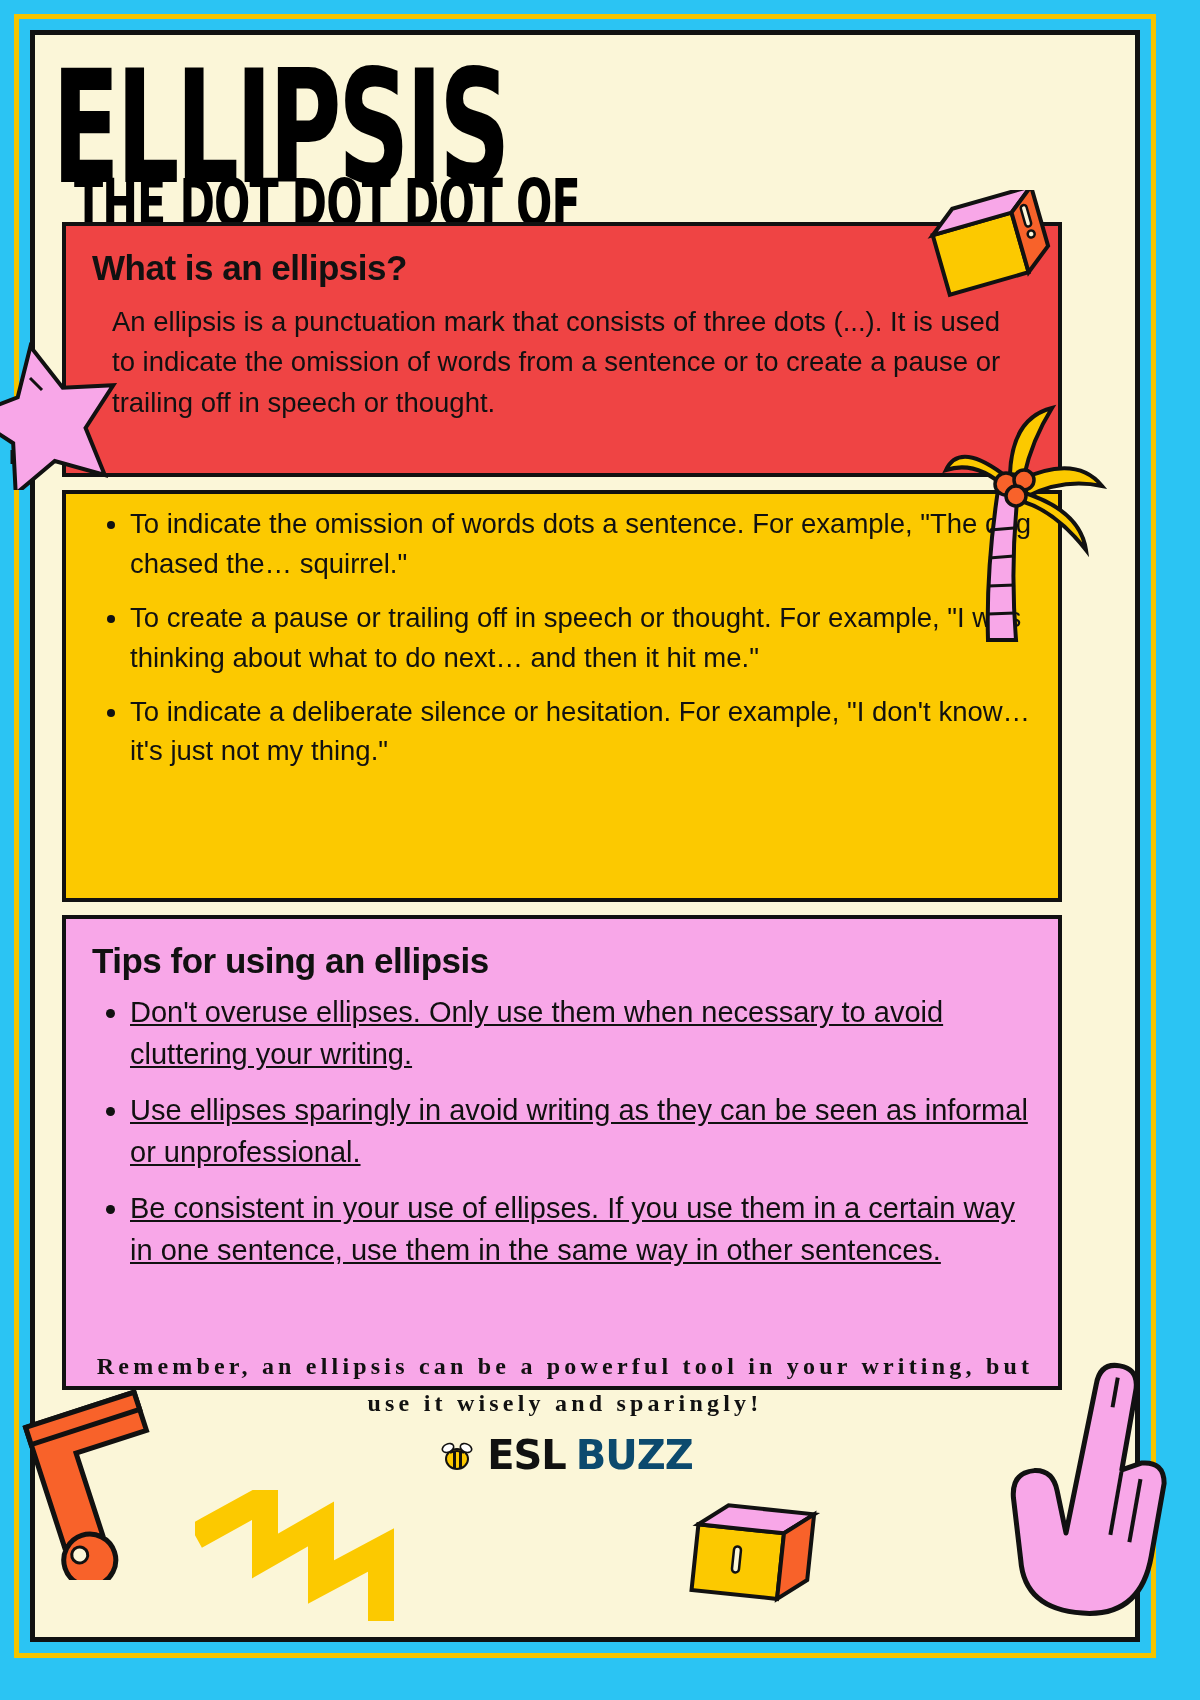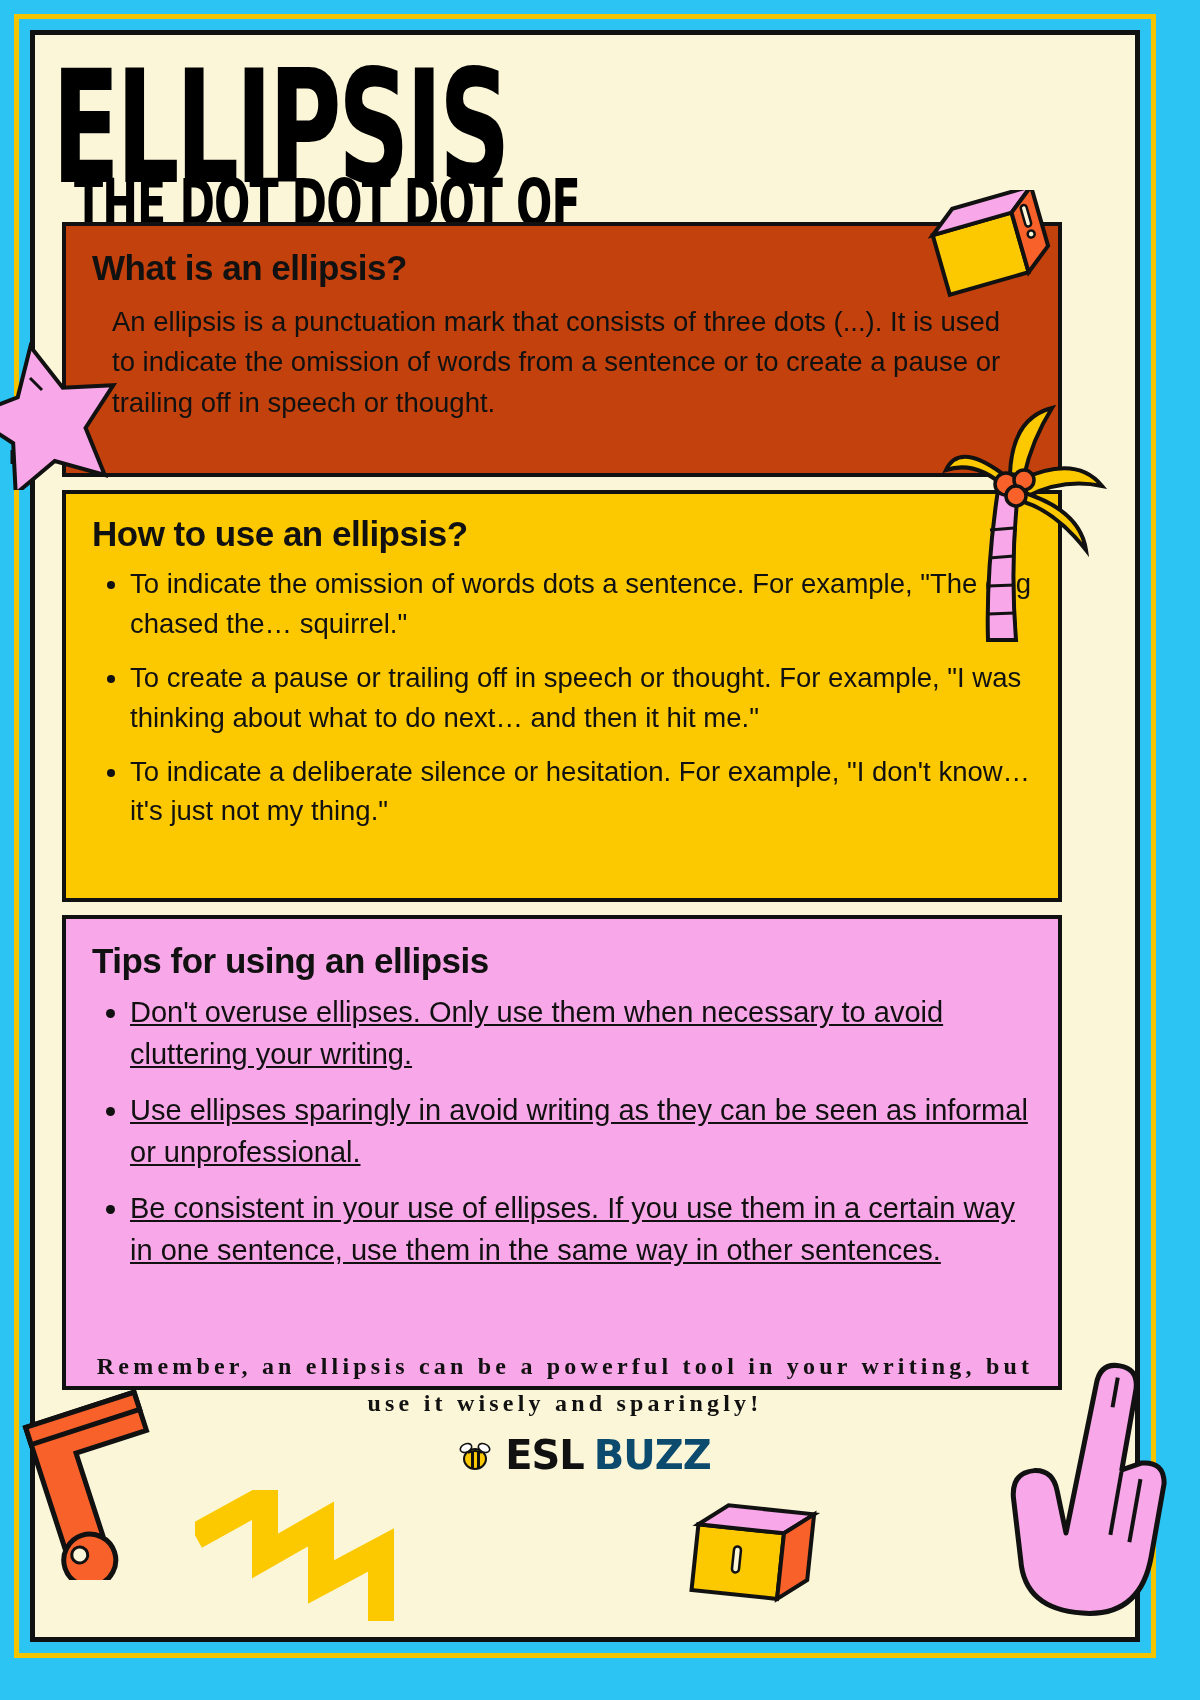--- a/index.html
+++ b/index.html
@@ -92,21 +92,21 @@
     letter-spacing: -0.5px;
   }
   .card p, .card li {
     font-family: "Liberation Sans", sans-serif;
     color: #111;
   }
 
   #card-what {
     left: 62px; top: 222px;
     width: 1000px; height: 255px;
-    background: #c2410c;
+    background: #ef4444;
   }
   #card-what h2 {
     font-size: 35px;
     padding: 22px 0 0 26px;
   }
   #card-what p {
     margin: 14px 30px 0 46px;
     font-size: 27.5px;
     line-height: 1.47;
   }
@@ -165,21 +165,20 @@
   }
 
   .brand {
     position: absolute;
     left: 0; top: 1432px;
     width: 1130px;
     display: flex;
     justify-content: center;
     align-items: center;
     gap: 10px;
-    margin-left: 18px;
   }
   .bee {
     width: 40px; height: 40px;
     position: relative;
   }
   .brand-text {
     font-family: "DejaVu Sans", sans-serif;
     font-weight: 700;
     font-size: 40px;
     letter-spacing: -1px;
@@ -232,21 +231,20 @@
     <div class="title-main">ELLIPSIS</div>
     <div class="title-sub">THE DOT DOT DOT OF WRITING</div>
   </div>
 
   <div class="card" id="card-what">
     <h2>What is an ellipsis?</h2>
     <p>An ellipsis is a punctuation mark that consists of three dots (...). It is used to indicate the omission of words from a sentence or to create a pause or trailing off in speech or thought.</p>
   </div>
 
   <div class="card" id="card-how">
-    <h2>How to use an ellipsis?</h2>
     <ul>
       <li>To indicate the omission of words dots a sentence. For example, "The dog chased the… squirrel."</li>
       <li>To create a pause or trailing off in speech or thought. For example, "I was thinking about what to do next… and then it hit me."</li>
       <li>To indicate a deliberate silence or hesitation. For example, "I don't know… it's just not my thing."</li>
     </ul>
   </div>
 
   <div class="card" id="card-tips">
     <h2>Tips for using an ellipsis</h2>
     <ul>

